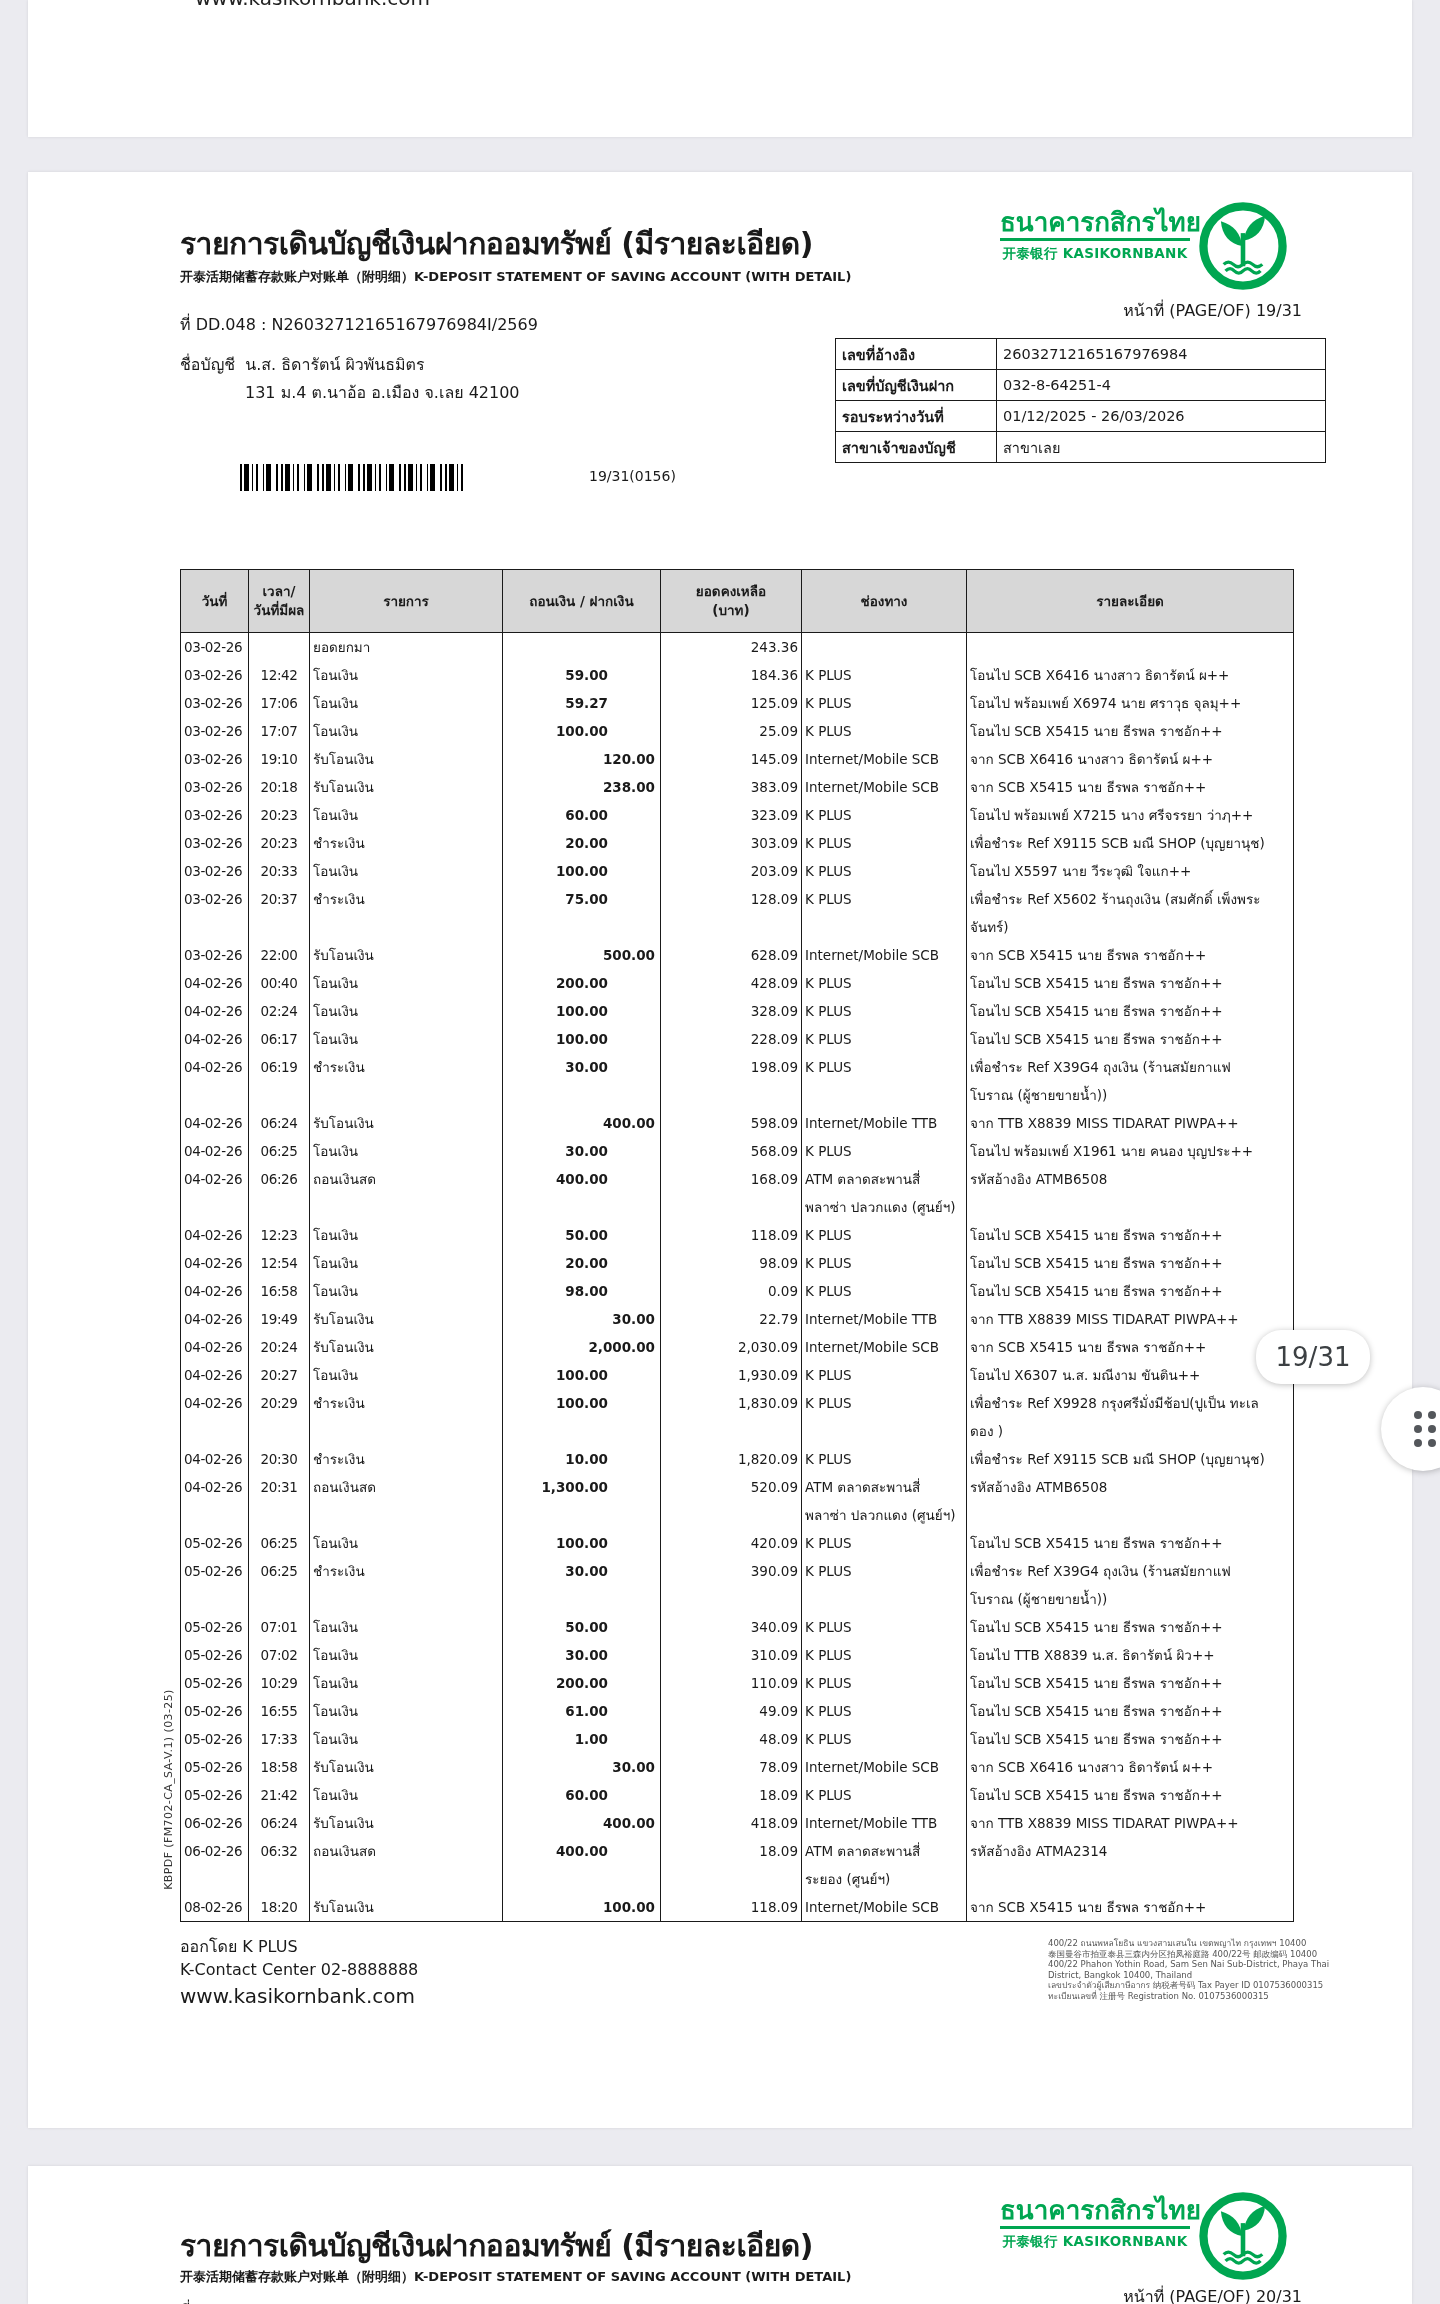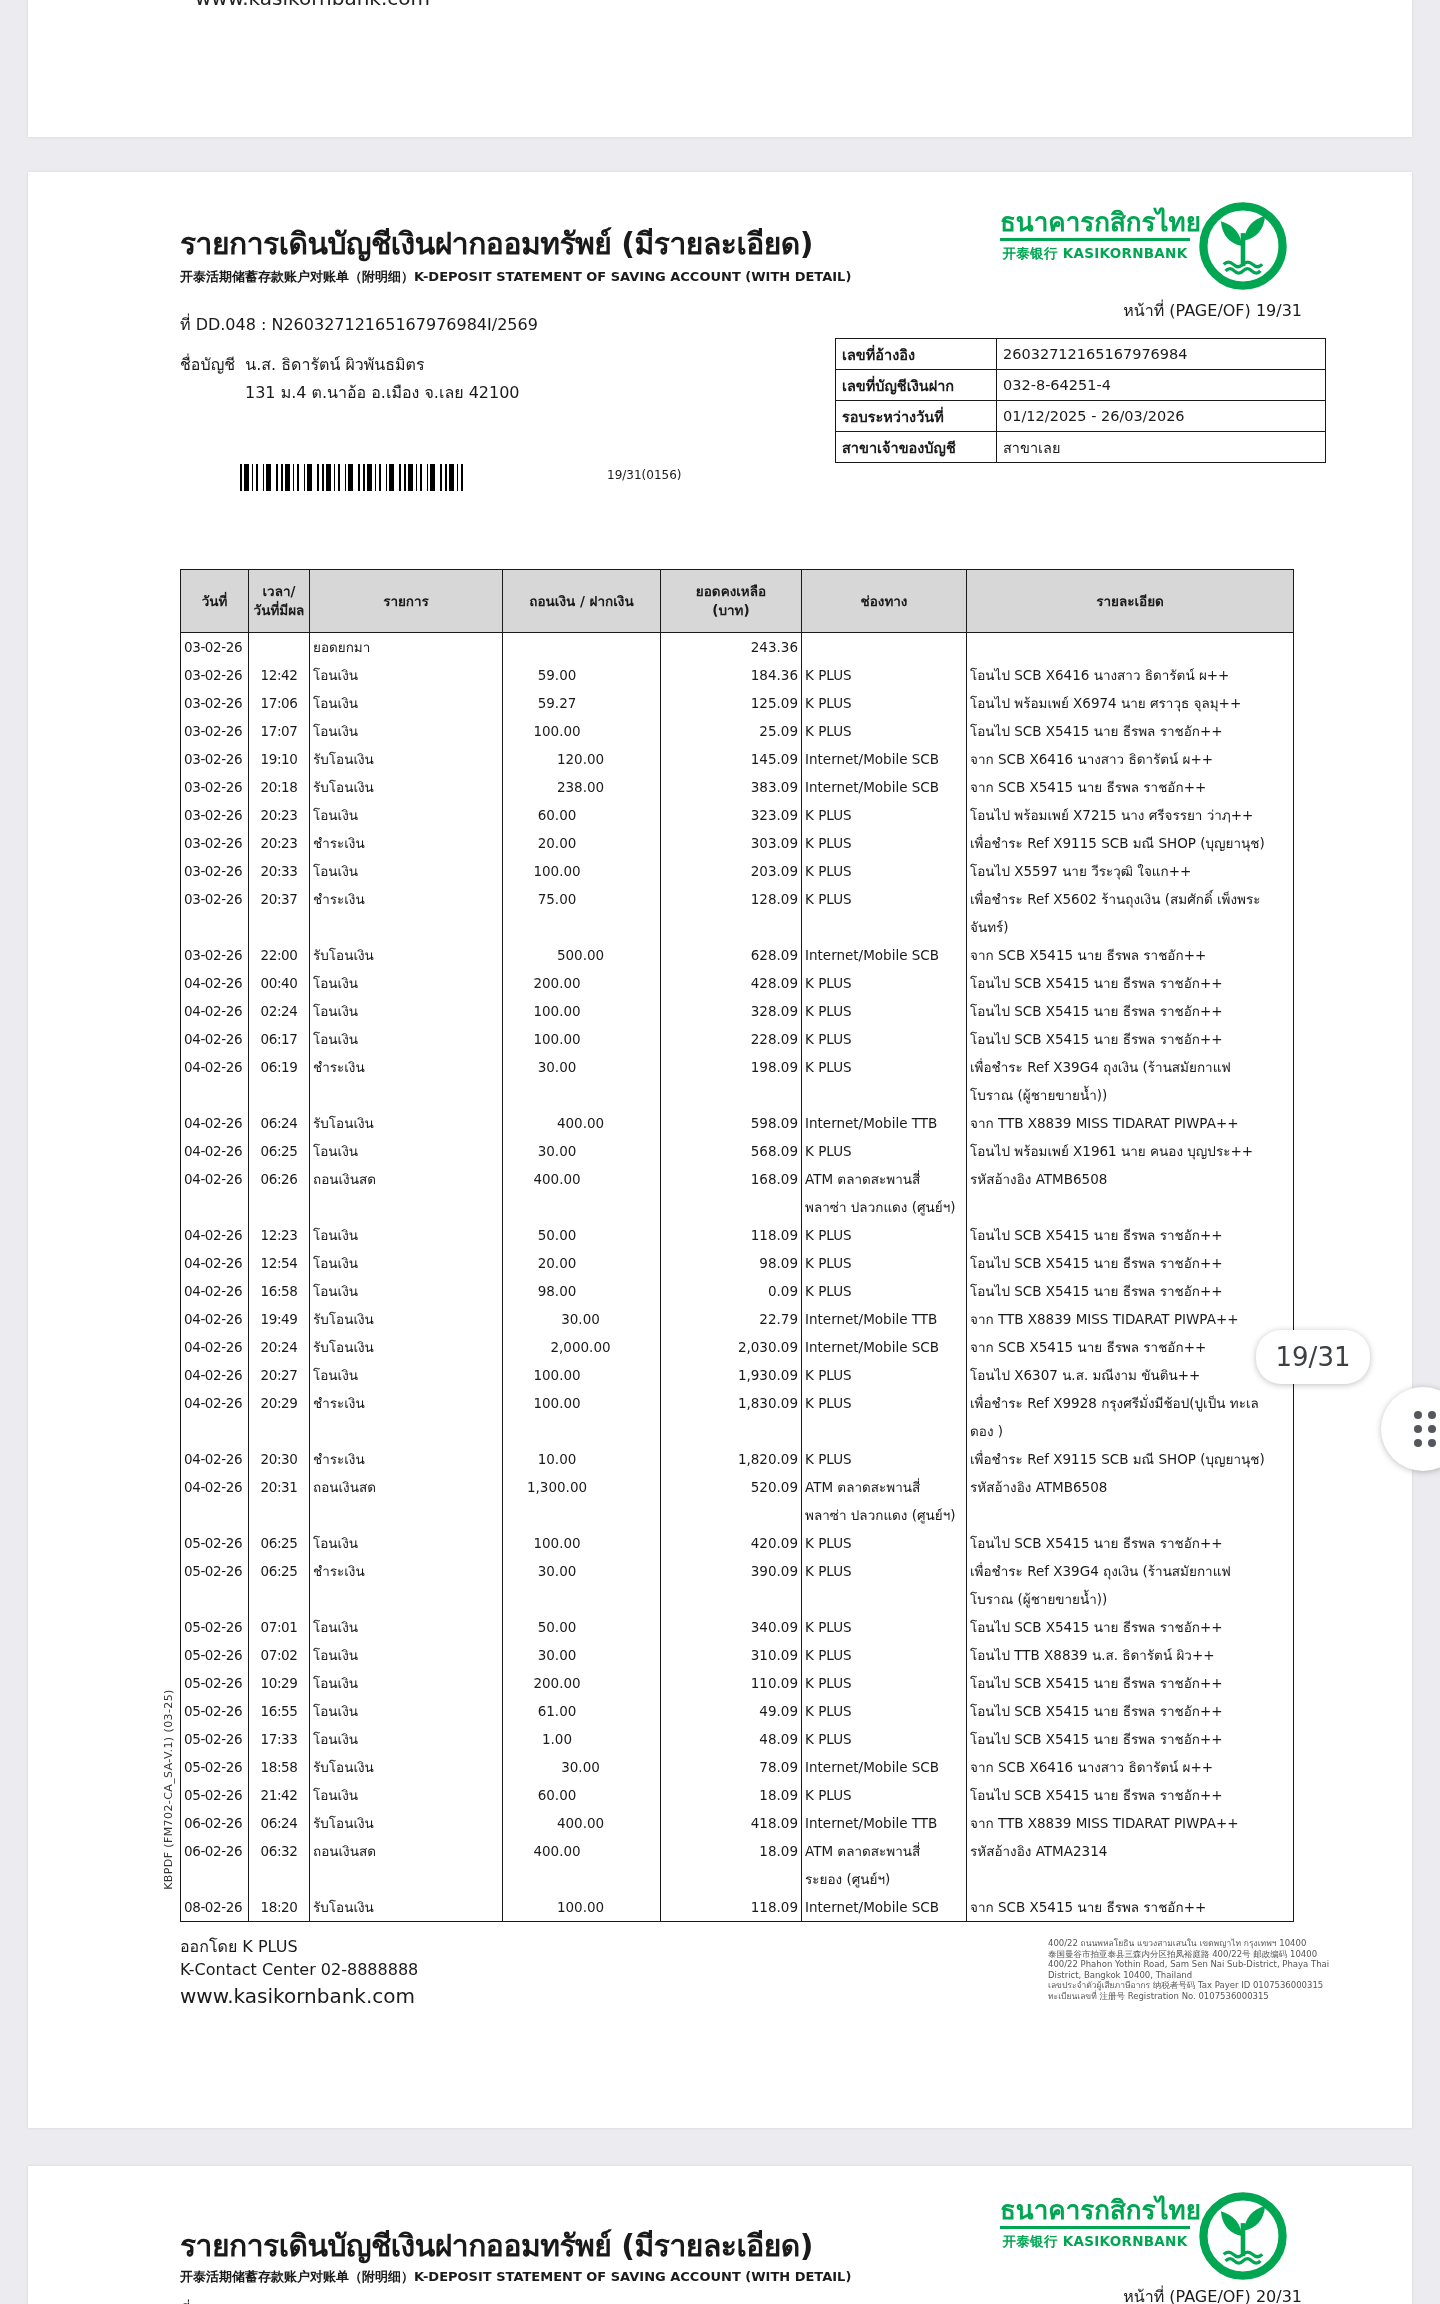--- a/index.html
+++ b/index.html
@@ -37,33 +37,33 @@
   .info td{border:1.5px solid #1a1a1a;height:30px;font-size:14.5px;padding:0 6px;white-space:nowrap;overflow:hidden;}
   .info .il{width:148px;font-weight:bold;}
   .info .iv{width:316px;margin-top:13px;}
 
   
   .barcode{position:absolute;left:212px;top:292px;width:228px;height:27px;
     background:repeating-linear-gradient(90deg,
       #000 0 2px,#fff 2px 4px,#000 4px 9px,#fff 9px 12px,#000 12px 13px,
       #fff 13px 16px,#000 16px 18px,#fff 18px 23px,#000 23px 24px,#fff 24px 26px,
       #000 26px 31px,#fff 31px 36px,#000 36px 38px,#fff 38px 41px);}
-  .barcode-label{position:absolute;left:579px;top:296px;font-size:12px;}
+  .barcode-label{position:absolute;left:561px;top:296px;font-size:14px;}
 
   
   .txn{position:absolute;left:152px;top:397px;width:1113px;border-collapse:collapse;
     table-layout:fixed;border:1.5px solid #1a1a1a;font-size:13.5px;}
   .txn th{border:1.2px solid #1a1a1a;background:#d7d7d7;font-weight:bold;
     text-align:center;vertical-align:middle;height:62px;line-height:19px;white-space:pre-line;padding:0;}
   .txn td{border-left:1.2px solid #1a1a1a;border-right:1.2px solid #1a1a1a;
     vertical-align:top;line-height:28px;white-space:pre-line;overflow:hidden;padding:0 3px;}
   .c-date{letter-spacing:-0.4px;padding-left:3px;}
   .c-time{text-align:center;letter-spacing:-0.4px;margin-left:44px;}
   .c-desc{padding-left:4px;}
-  .c-amt{text-align:center;}
+  .c-amt{text-align:right;font-weight:bold;}
   .c-amt.wdr{padding-right:52px;}
   .c-amt.dep{padding-right:5px;}
   .c-bal{text-align:right;padding-right:5px;}
   .c-ch{padding-left:4px;}
   .c-det{padding-left:5px;}
 
   
   .f-issued{position:absolute;left:152px;top:1762px;font-size:16px;}
   .f-contact{position:absolute;left:152px;top:1788px;font-size:16px;}
   .f-site{position:absolute;left:152px;top:1812px;font-size:20px;}

